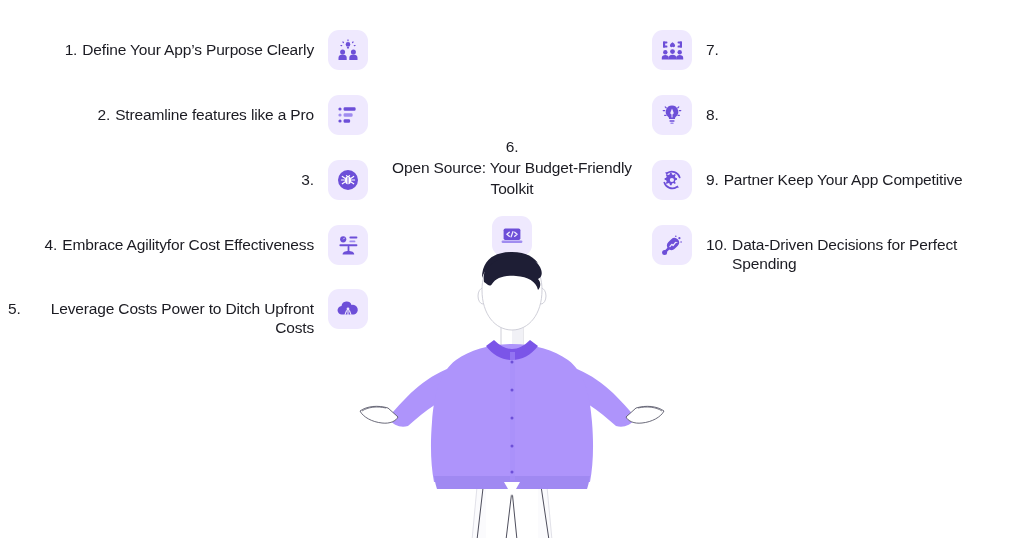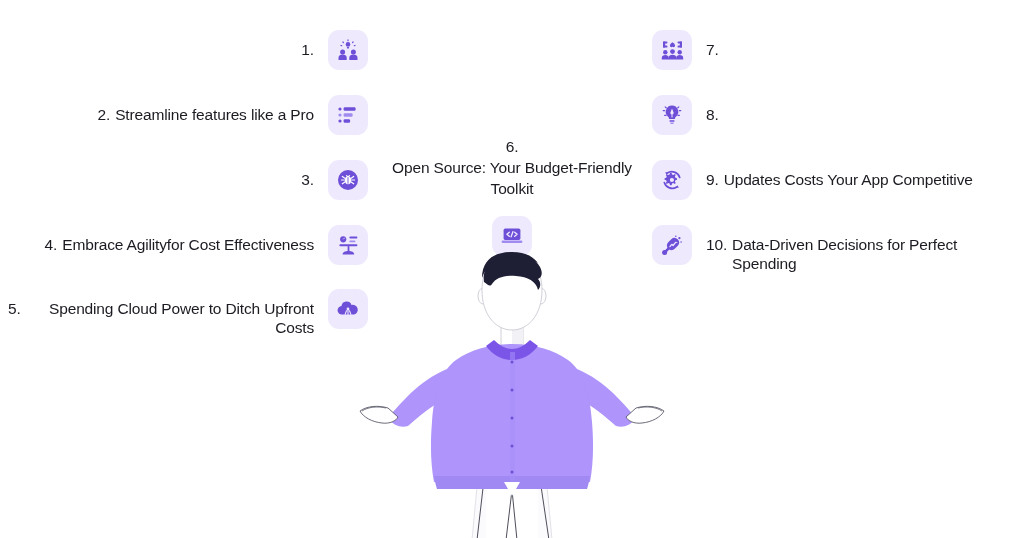--- a/index.html
+++ b/index.html
@@ -110,20 +110,21 @@
 </head>
 <body>
 
 <div class="stage">
 
   <div class="col col-left">
 
     <div class="row row-left r1">
       <div class="row-text">
         <span class="row-num">1.</span>
+        <span class="row-label">Define Your App’s Purpose Clearly</span>
       </div>
       <div class="icon-tile">
         <svg width="24" height="24" viewBox="0 0 24 24">
           <g fill="#6d4fd8">
             <circle cx="12" cy="6.4" r="2.3"></circle>
             <rect x="11.4" y="1.3" width="1.2" height="2" rx="0.6"></rect>
             <rect x="6.6" y="3.3" width="1.2" height="2" rx="0.6" transform="rotate(-40 7.2 4.3)"></rect>
             <rect x="16.2" y="3.3" width="1.2" height="2" rx="0.6" transform="rotate(40 16.8 4.3)"></rect>
             <rect x="4.7" y="6.6" width="1.2" height="2" rx="0.6" transform="rotate(-75 5.3 7.6)"></rect>
             <rect x="18.1" y="6.6" width="1.2" height="2" rx="0.6" transform="rotate(75 18.7 7.6)"></rect>
@@ -189,21 +190,21 @@
             <rect x="10.6" y="12" width="1.8" height="6" rx="0.7"></rect>
             <path d="M5.6 20.4c0-2.1 2.6-3.3 5.8-3.3s5.8 1.2 5.8 3.3z"></path>
           </g>
         </svg>
       </div>
     </div>
 
     <div class="row row-left r5">
       <div class="row-text">
         <span class="row-num">5.</span>
-        <span class="row-label">Spending Cloud Power to Ditch Upfront Costs</span>
+        <span class="row-label">Leverage Costs Power to Ditch Upfront Costs</span>
       </div>
       <div class="icon-tile">
         <svg width="24" height="24" viewBox="0 0 24 24">
           <path d="M6 17.5a4.2 4.2 0 0 1-.5-8.4 5.2 5.2 0 0 1 10-1.2 4 4 0 0 1 2.6 9.6z" fill="#6d4fd8"></path>
           <g stroke="#efe9fe" stroke-width="1.1" fill="none" stroke-linecap="round">
             <path d="M12 17.4v-4.6M9.1 17.4l1.4-3.6M14.9 17.4l-1.4-3.6"></path>
           </g>
           <circle cx="12" cy="12" r="1.4" fill="#efe9fe"></circle>
         </svg>
       </div>
@@ -282,21 +283,21 @@
             <path d="M19.7 9.4A8.3 8.3 0 0 0 7.2 5"></path>
           </g>
           <path d="M17.6 17.2l-1.3 2.2 2.5.3z" fill="#6d4fd8"></path>
           <path d="M6.4 6.8l1.3-2.2-2.5-.3z" fill="#6d4fd8"></path>
           <path d="M12 6.4l1.5.5 1.3-.9 1 1-.9 1.3.5 1.5 1.6.4v1.6l-1.6.4-.5 1.5.9 1.3-1 1-1.3-.9-1.5.5-.4 1.6h-1.6l-.4-1.6-1.5-.5-1.3.9-1-1 .9-1.3-.5-1.5-1.6-.4v-1.6l1.6-.4.5-1.5-.9-1.3 1-1 1.3.9 1.5-.5.4-1.6h1.6z" fill="#6d4fd8"></path>
           <circle cx="11.9" cy="12" r="2.1" fill="#efe9fe"></circle>
         </svg>
       </div>
       <div class="row-text">
         <span class="row-num">9.</span>
-        <span class="row-label">Updates Costs Your App Competitive</span>
+        <span class="row-label">Partner Keep Your App Competitive</span>
       </div>
     </div>
 
     <div class="row row-right r4">
       <div class="icon-tile">
         <svg width="24" height="24" viewBox="0 0 24 24">
           <g stroke="#6d4fd8" stroke-width="2.6" stroke-linecap="round" fill="none">
             <path d="M5.2 18.8l4.2-4.2"></path>
           </g>
           <circle cx="4.6" cy="19.4" r="2.5" fill="#6d4fd8"></circle>

